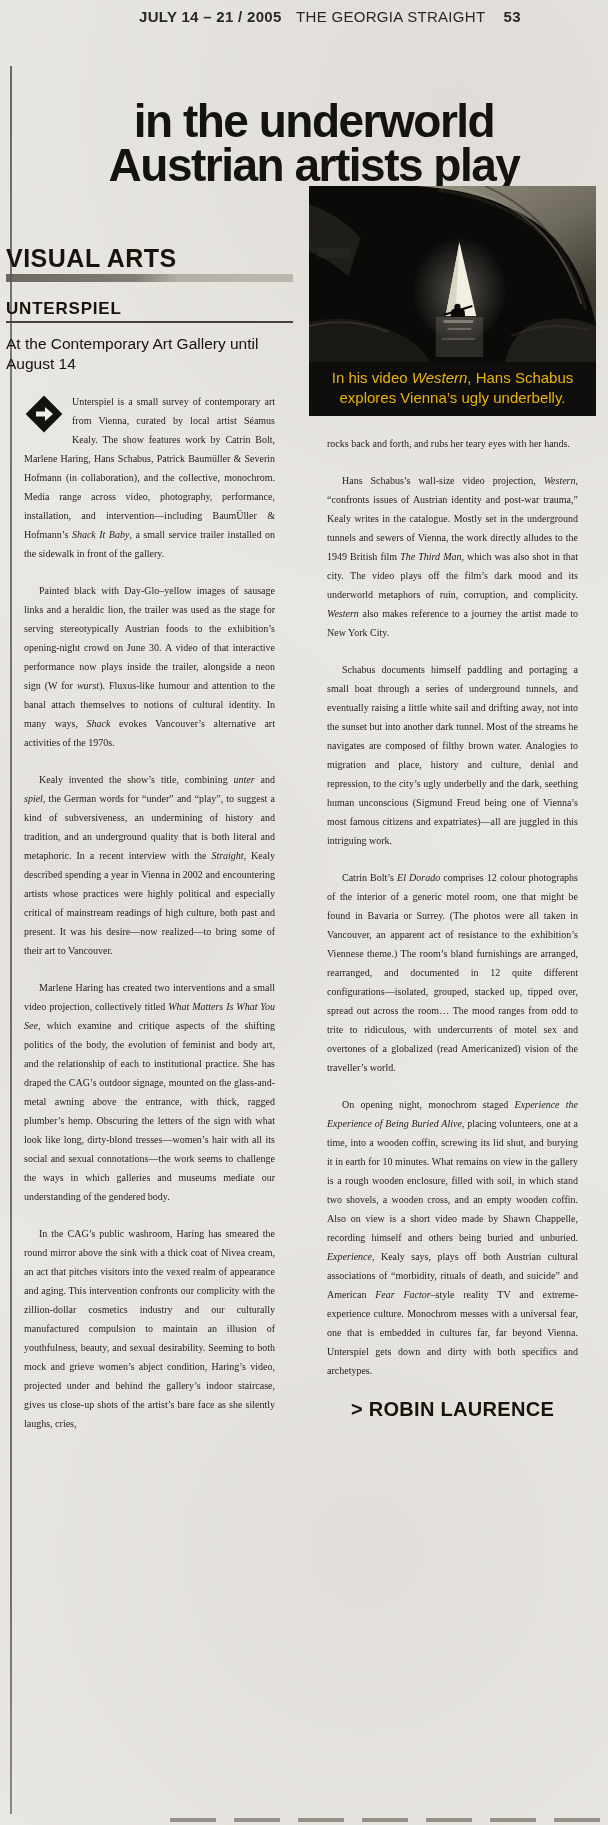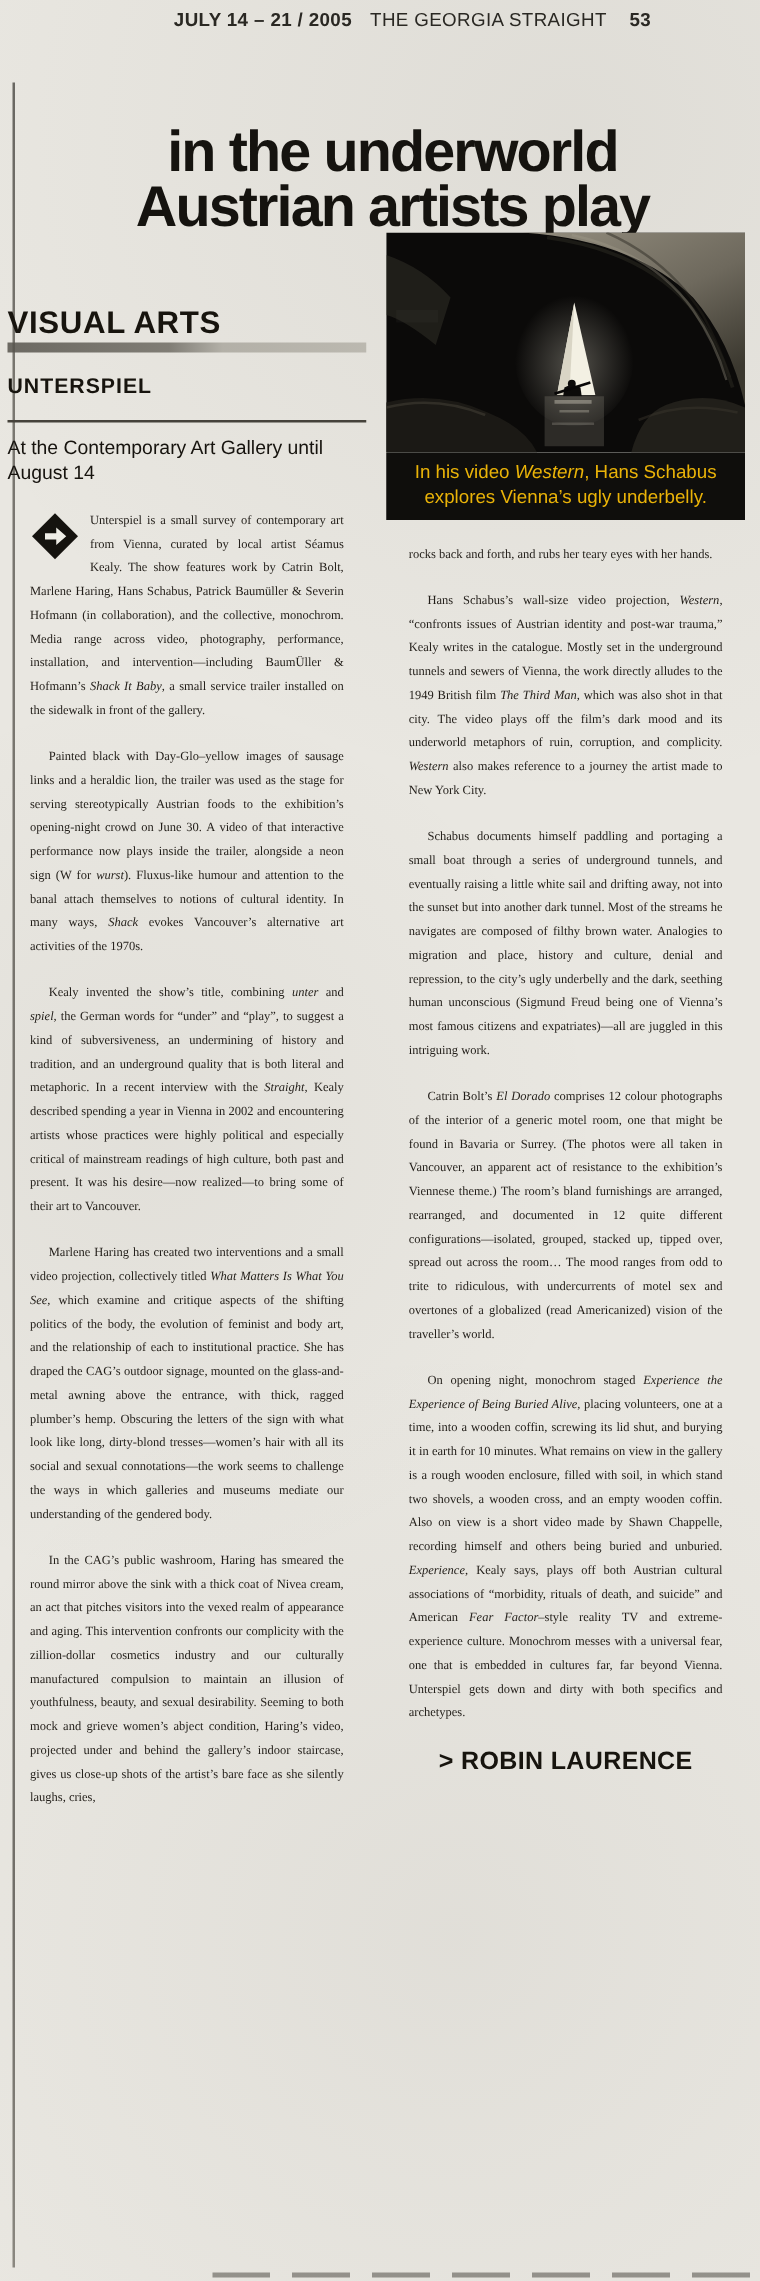--- a/index.html
+++ b/index.html
@@ -40,21 +40,21 @@
   .section-head{
     font-family:"Liberation Sans", sans-serif;font-weight:bold;
     font-size:25px;letter-spacing:.5px;color:#17140e;line-height:1;
   }
   .section-bar{height:8px;margin-top:3px;
     background:linear-gradient(90deg,#56534c 0%,#6e6b63 45%,#aaa79e 60%,#b4b1a8 100%);
     opacity:.85;}
   .show-title{
     font-family:"Liberation Sans", sans-serif;font-weight:bold;
     font-size:17px;letter-spacing:.8px;color:#17140e;
-    margin-top:17px;padding-bottom:17px;border-bottom:2px solid #45423b;
+    margin-top:17px;padding-bottom:2px;border-bottom:2px solid #45423b;
   }
   .venue{
     font-family:"Liberation Sans", sans-serif;font-weight:normal;
     font-size:15.5px;line-height:1.28;color:#16130e;margin-top:11px;margin-bottom:14px;
   }
   .body-text p{
     margin:18px;font-size:10px;line-height:19px;text-align:justify;
     text-indent:15px;color:#211d18;hyphens:auto;-webkit-hyphens:auto;
   }
   .body-text p.no-indent{text-indent:0;}

